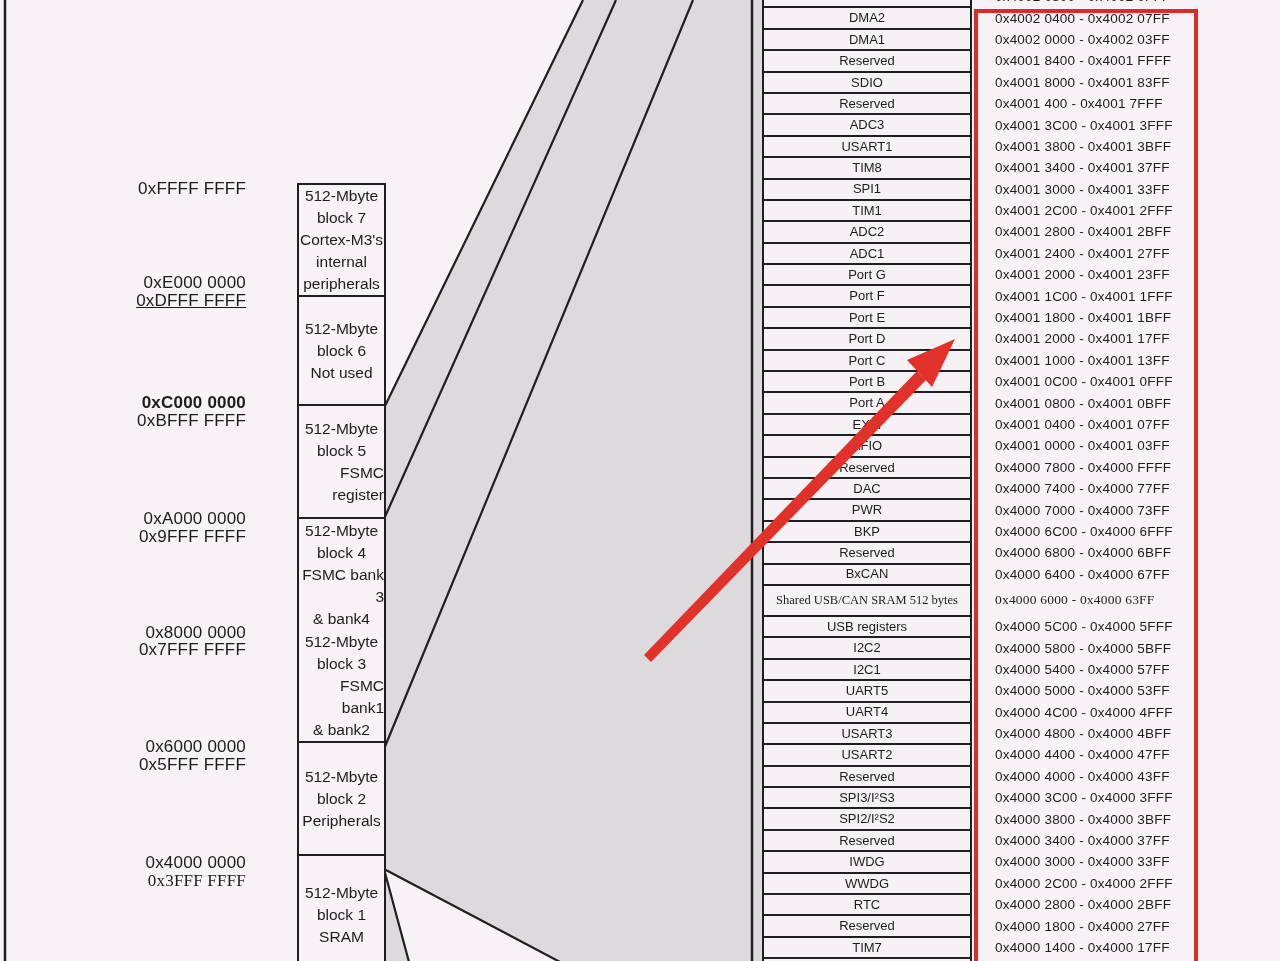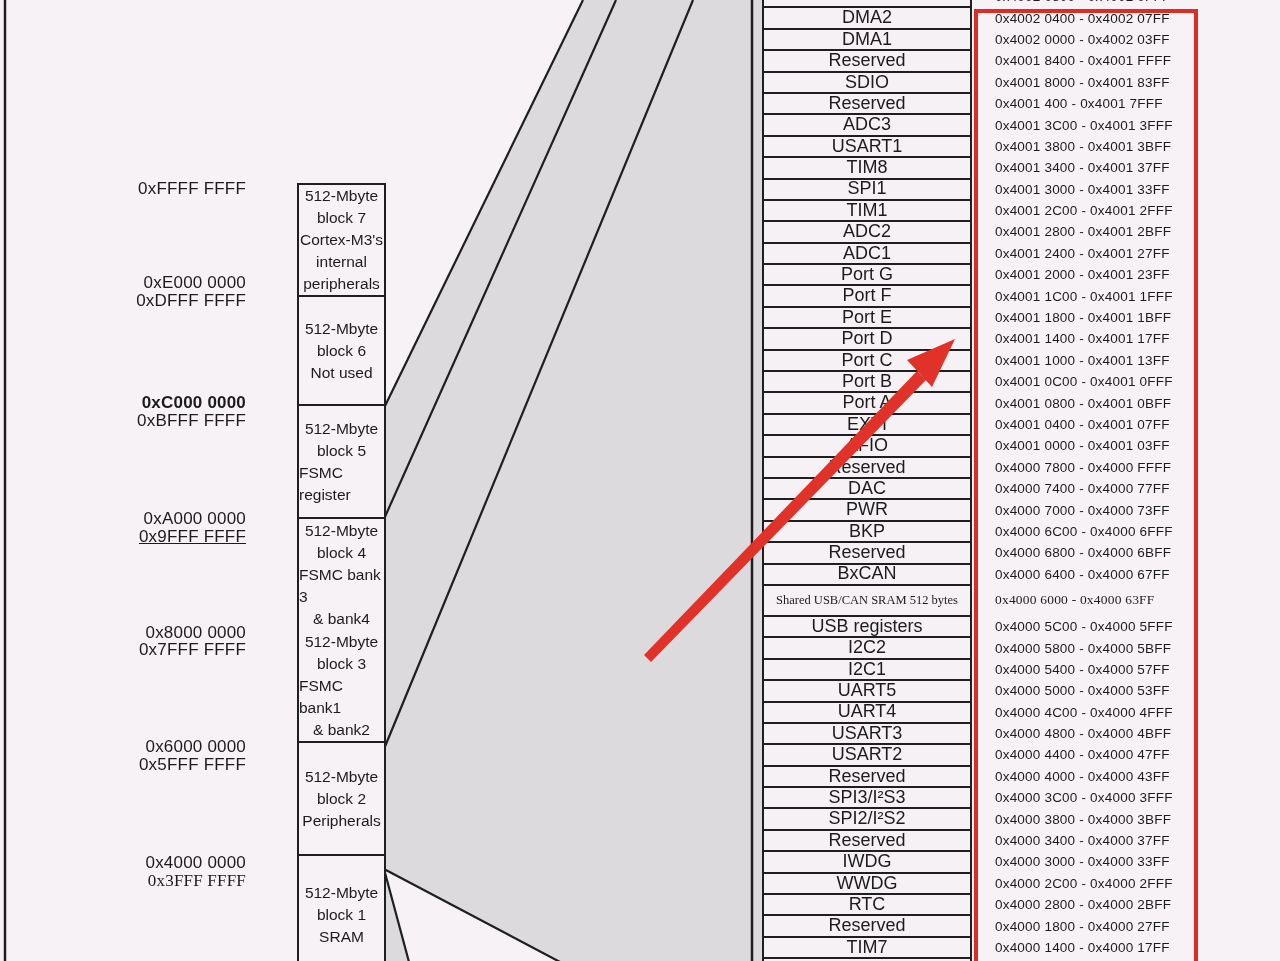--- a/index.html
+++ b/index.html
@@ -19,38 +19,38 @@
     font-size:17px;letter-spacing:.2px;white-space:nowrap;
     z-index:5;
   }
   #block-col{
     position:absolute;left:250px;top:183px;width:136px;z-index:4;
   }
   .mem-block{
     box-sizing:border-box;border:2px solid #1f1f1f;margin-top:-2px;
     background:#f7f2f6;
     display:flex;flex-direction:column;justify-content:center;align-items:center;
-    text-align:left;font-size:15.5px;line-height:22px;margin-left:47px;
+    text-align:right;font-size:15.5px;line-height:22px;margin-left:47px;
   }
   .mem-block:first-child{margin-top:0;}
   .mem-block.dashed-bottom{border-bottom-style:dashed;}
   .mem-block.dashed-top{border-top:none;}
 
   
   #peri-table{
     position:absolute;left:762px;top:-13px;width:450px;z-index:10;
   }
   .prow{display:flex;align-items:stretch;height:23.4px;margin-top:-2px;box-sizing:border-box;}
   .prow.tall{height:33px;font-family:Liberation Serif, serif;}
   .prow.sliver-bottom{height:24px;}
   .pname{
     box-sizing:border-box;width:210px;flex:0 0 210px;
     border:2px solid #1f1f1f;background:#f6f1f5;
     display:flex;align-items:center;justify-content:center;text-align:center;
-    font-size:18px;line-height:13.5px;padding:0 2px;
+    font-size:13px;line-height:13.5px;padding:0 2px;
   }
   .prow.tall .pname{font-size:12.5px;line-height:14px;}
   .paddr{
     flex:1;display:flex;align-items:center;
     padding-left:23px;font-size:13.5px;letter-spacing:.2px;white-space:nowrap;
   }
   #red-box{
     position:absolute;left:974px;top:9px;width:224px;height:960px;
     border:4px solid #dd2b26;border-bottom:none;box-sizing:border-box;
     z-index:20;pointer-events:none;
@@ -72,25 +72,25 @@
   <line x1="384" y1="869" x2="409" y2="962" stroke="#1f1f1f" stroke-width="2.2"></line>
 
   <line x1="5" y1="0" x2="5" y2="961" stroke="#1f1f1f" stroke-width="2.5"></line>
 
   <line x1="752" y1="0" x2="752" y2="961" stroke="#1f1f1f" stroke-width="2.5"></line>
 </svg>
 
 <div id="addr-labels">
     <div class="addr-label" style="top: 189px;">0xFFFF FFFF</div>
     <div class="addr-label" style="top: 283px;">0xE000 0000</div>
-    <div class="addr-label" style="top: 301px;">0xDFFF FFFF</div>
+    <div class="addr-label" style="top: 301px; text-decoration: underline;">0xDFFF FFFF</div>
     <div class="addr-label" style="top: 403px; font-weight: bold;">0xC000 0000</div>
     <div class="addr-label" style="top: 421px;">0xBFFF FFFF</div>
     <div class="addr-label" style="top: 519px;">0xA000 0000</div>
-    <div class="addr-label" style="top: 537px; text-decoration: underline;">0x9FFF FFFF</div>
+    <div class="addr-label" style="top: 537px;">0x9FFF FFFF</div>
     <div class="addr-label" style="top: 633px; padding-left: 33px;">0x8000 0000</div>
     <div class="addr-label" style="top: 650px;">0x7FFF FFFF</div>
     <div class="addr-label" style="top: 747px; margin-left: 48px;">0x6000 0000</div>
     <div class="addr-label" style="top: 765px;">0x5FFF FFFF</div>
     <div class="addr-label" style="top: 863px;">0x4000 0000</div>
     <div class="addr-label" style="top: 881px; font-family: Liberation Serif, serif;">0x3FFF FFFF</div>
   </div>
 
 <div id="block-col">
     <div class="mem-block" style="height: 114px;">
@@ -194,21 +194,21 @@
     <div class="prow">
       <div class="pname">Port F</div>
       <div class="paddr">0x4001 1C00 - 0x4001 1FFF</div>
     </div>
     <div class="prow">
       <div class="pname">Port E</div>
       <div class="paddr">0x4001 1800 - 0x4001 1BFF</div>
     </div>
     <div class="prow">
       <div class="pname">Port D</div>
-      <div class="paddr">0x4001 1400 - 0x4001 17FF</div>
+      <div class="paddr">0x4001 2000 - 0x4001 17FF</div>
     </div>
     <div class="prow">
       <div class="pname">Port C</div>
       <div class="paddr">0x4001 1000 - 0x4001 13FF</div>
     </div>
     <div class="prow">
       <div class="pname">Port B</div>
       <div class="paddr">0x4001 0C00 - 0x4001 0FFF</div>
     </div>
     <div class="prow">

